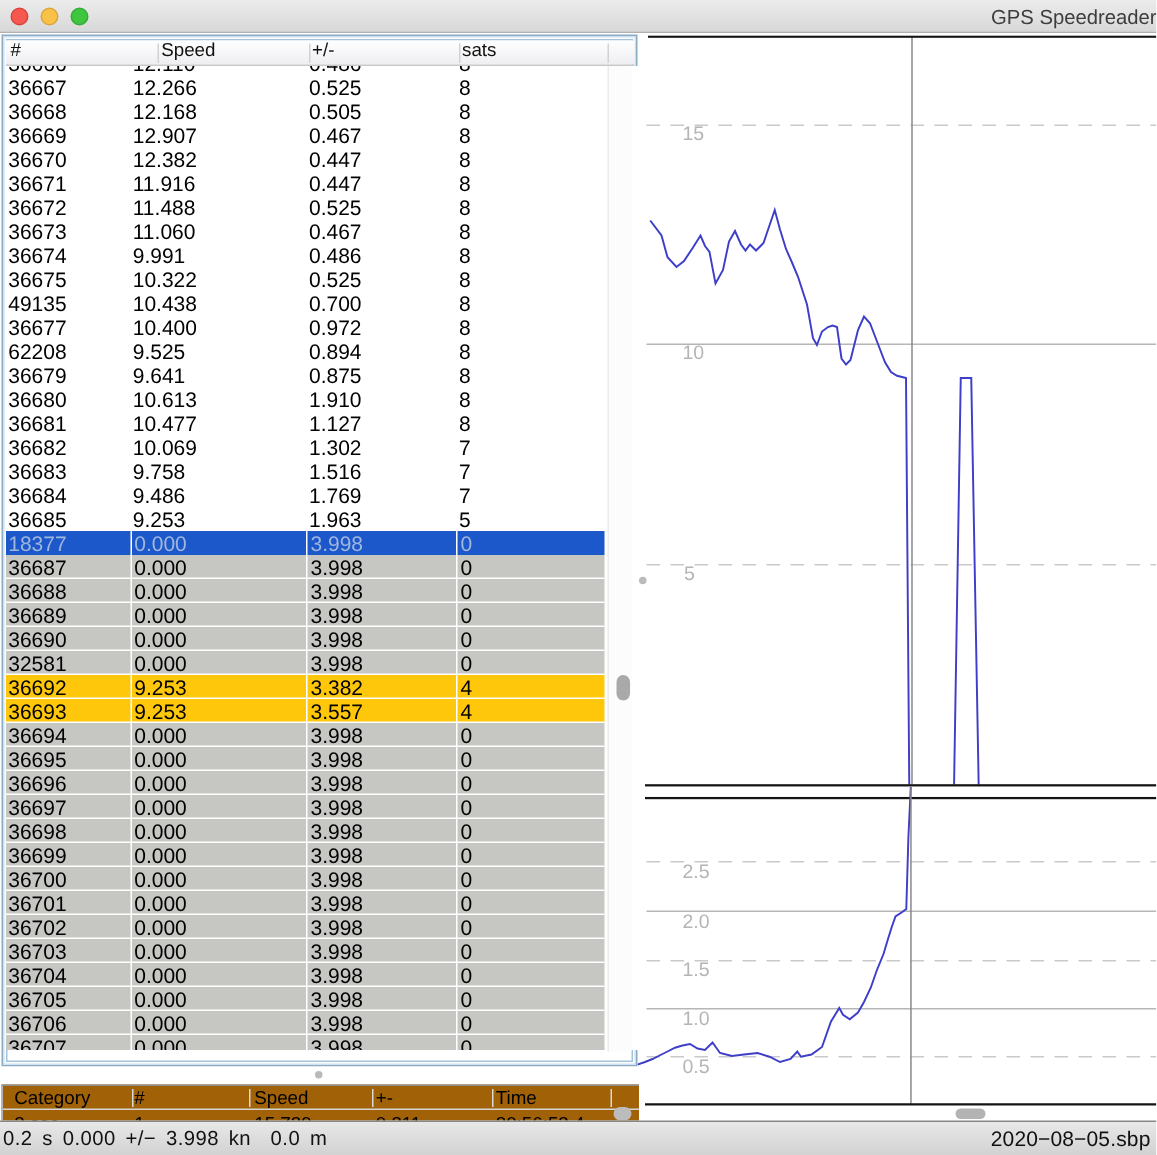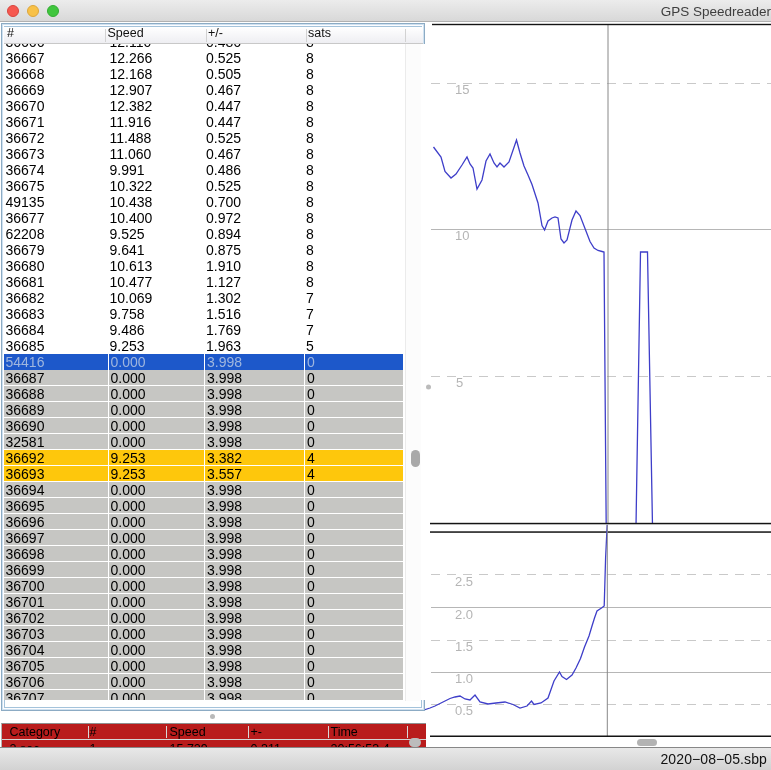--- a/index.html
+++ b/index.html
@@ -17,38 +17,38 @@
 border:1px solid #8cabc4;box-shadow:0 0 0 1px #cfe1f0 inset, 0 0 0 2px #fdfdff inset, 0 0 0 3px #a4c3db inset;
 background:#fff}
 #thead{position:absolute;left:1.5px;top:3px;width:419px;height:17px;
 background:linear-gradient(#ffffff,#eeeef2);border-bottom:1px solid #c8c8c8;}
 #thead span{position:absolute;top:-2px;line-height:16px;color:#111;font-size:12.5px}
 #thead i{position:absolute;top:2px;width:1px;height:13px;background:#d2d2d2}
 #viewport{position:absolute;left:1.5px;top:20px;width:422px;height:655.5px;
 overflow:hidden;background:#fff}
 .row{position:absolute;left:0;width:399px;height:16px;line-height:16px;font-size:14px}
 .row span{position:absolute;top:0;height:16px}
-.c0{left:0px}.c1{left:104px}.c2{left:200.5px}.c3{left:300.5px}
+.c0{left:0px}.c1{left:83px}.c2{left:200.5px}.c3{left:300.5px}
 .c0,.c1,.c2,.c3{padding-left:2px}
 .rg .c0,.rg .c1,.rg .c2,.rg .c3,.ry .c0,.ry .c1,.ry .c2,.ry .c3,.rb .c0,.rb .c1,.rb .c2,.rb .c3{border-left:1px solid #fff}
 .rw{background:#fff}
 .rg{background:#c6c6c3;box-shadow:0 -1px 0 #fff inset}
 .ry{background:#fec70c;box-shadow:0 -1px 0 #fff inset}
 .rb{background:#1d58ca;color:#9fb6de}
 .rg .c0{border-left:none}.ry .c0{border-left:none}.rb .c0{border-left:none}
 #vsb{position:absolute;right:3px;top:20px;width:16px;height:657px;
 background:#fcfcfc;border-left:1px solid #ebebeb}
 #vsb .thumb{position:absolute;left:4.5px;top:406px;width:9px;height:17px;
 border-radius:5px;background:#a9a9a9}
 
 #hsplit{position:absolute;left:0;top:711px;width:426px;height:12px;background:#fff}
 #hsplit .dot{position:absolute;left:210px;top:3px;width:5px;height:5px;border-radius:50%;background:#b9b9b9}
 
 #btable{position:absolute;left:1px;top:723px;width:425px;height:24px;
-border-top:1px solid #8e8e8e;border-left:1px solid #b4b4b4;background:#b91c1c;overflow:hidden}
+border-top:1px solid #8e8e8e;border-left:1px solid #b4b4b4;background:#a16207;overflow:hidden}
 #btable .hd{position:absolute;left:0;top:0;width:425px;height:16px;
 border-bottom:1px solid #d4d4d4}
 #btable .hd span,#btable .dr span{position:absolute;line-height:16px;font-size:12.5px}
 #btable .hd i{position:absolute;top:2px;width:1px;height:12px;background:#d8d8d8}
 #btable .dr{position:absolute;left:0;top:17px;width:425px;height:16px}
 .b0{left:7.5px}.b1{left:87.5px}.b2{left:167.5px}.b3{left:248.5px}.b4{left:328.5px}
 #btpill{position:absolute;left:409px;top:737.5px;width:12px;height:9px;border-radius:4.5px;background:#bcbcbc}
 
 #status{position:absolute;left:0;top:747px;width:771px;height:23px;
 background:linear-gradient(#e8e8e8,#d2d2d2);border-top:1px solid #878787;
@@ -185,21 +185,21 @@
         <span class="c2">1.769</span>
         <span class="c3">7</span>
       </div>
 <div class="row rw" style="top:294px">
         <span class="c0">36685</span>
         <span class="c1">9.253</span>
         <span class="c2">1.963</span>
         <span class="c3">5</span>
       </div>
 <div class="row rb" style="top:310px">
-        <span class="c0">54416</span>
+        <span class="c0">18377</span>
         <span class="c1">0.000</span>
         <span class="c2">3.998</span>
         <span class="c3">0</span>
       </div>
 <div class="row rg" style="top:326px">
         <span class="c0">36687</span>
         <span class="c1">0.000</span>
         <span class="c2">3.998</span>
         <span class="c3">0</span>
       </div>
@@ -396,14 +396,15 @@
     <clipPath id="clipTop">
         <rect x="0" y="24" width="346" height="499"></rect>
       </clipPath>
     <clipPath id="clipBot">
         <rect x="0" y="524.5" width="346" height="211.5"></rect>
       </clipPath>
   </defs>
 </svg>
 
 <div id="status">
+    <span class="l">0.2 s 0.000 +/− 3.998 kn&nbsp; 0.0 m</span>
     <span class="r">2020−08−05.sbp</span>
   </div>
 
 </body></html>

